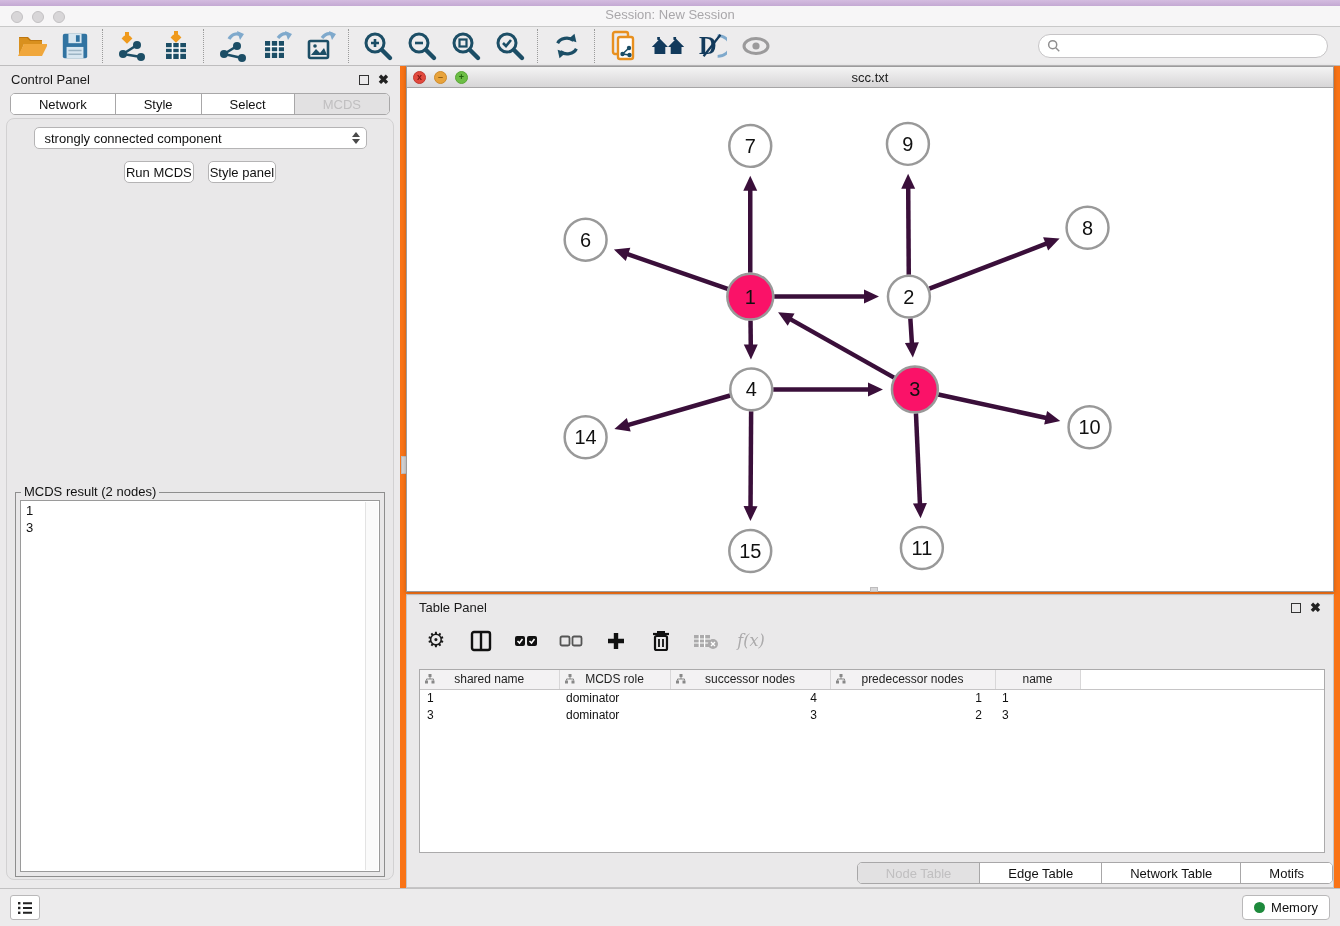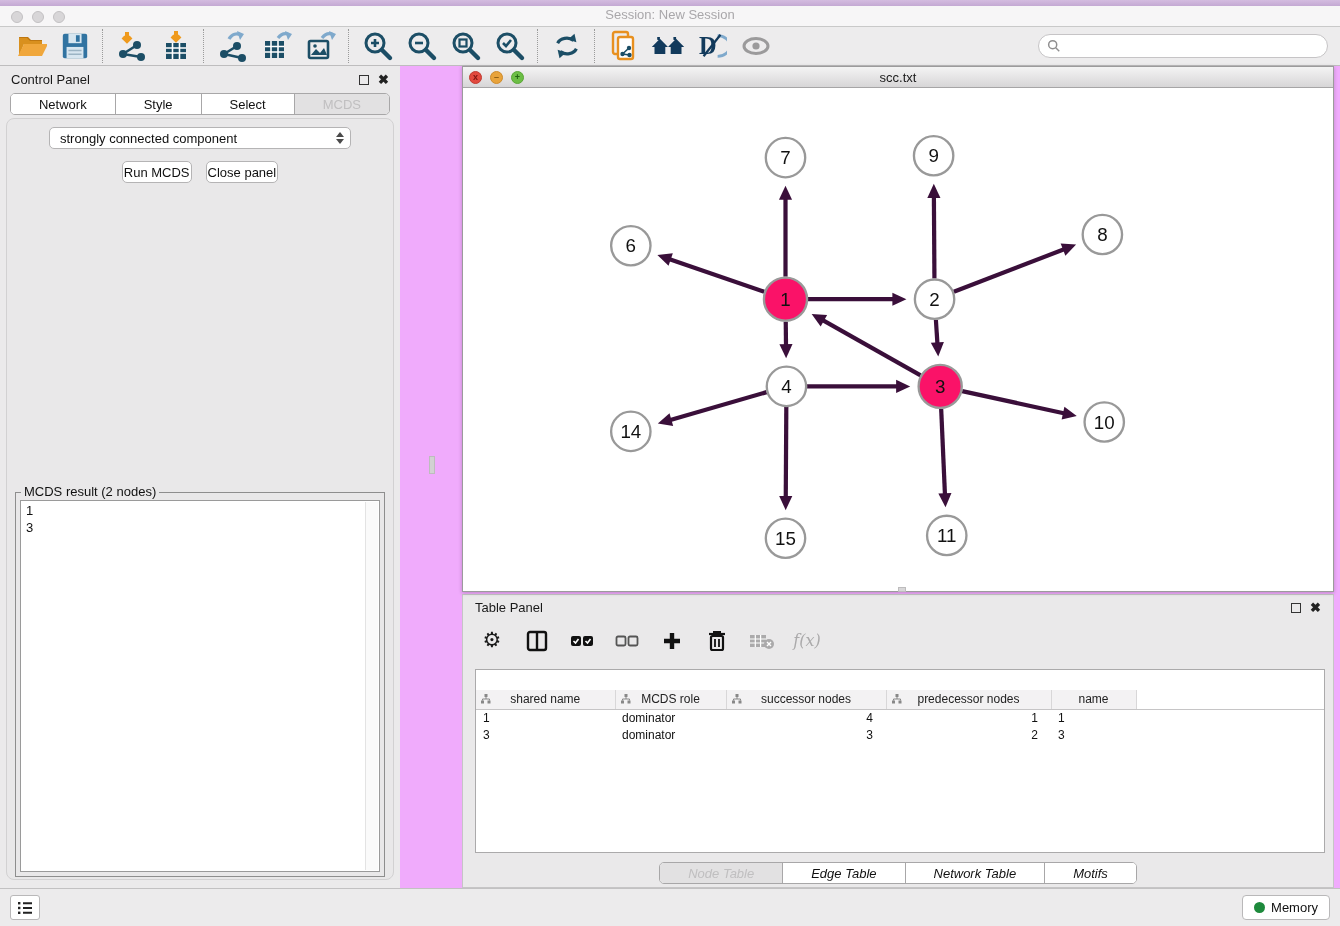--- a/index.html
+++ b/index.html
@@ -17,36 +17,36 @@
   
   .toolbar { height:39px; flex:none; background:#EDECED; border-bottom:1px solid #BEBDBE; display:flex; align-items:center; padding:0 10px; gap:2px; }
   .tbtn { width:42px; height:36px; border:none; background:none; display:flex; align-items:center; justify-content:center; cursor:default; }
   .tbtn svg { display:block; }
   .tsep { width:3px; height:34px; border-left:1px dotted #9A9A9A; margin:0 4px; }
   .tspacer { flex:1; }
   .searchbox { width:290px; height:24px; border:1px solid #C6C4C6; border-radius:13px; background:#fff; display:flex; align-items:center; padding:0 8px; gap:5px; margin-right:2px; }
   .searchbox input { border:none; outline:none; flex:1; font-size:13px; font-family:inherit; background:transparent; }
 
   
-  .main { flex:1; display:flex; background:#f0abfc; min-height:0;gap:28px; }
+  .main { flex:1; display:flex; background:#f97316; min-height:0; }
 
   
   .control-panel { width:400px; flex:none; background:#EBEAEB; display:flex; flex-direction:column; }
   .cp-header { height:27px; display:flex; align-items:center; padding:0 11px; font-size:13px; color:#1A1A1A; }
   .panel-icons { margin-left:auto; display:flex; gap:9px; align-items:center; }
   .float-ico { width:10px; height:10px; border:1.5px solid #333; display:inline-block; }
   .close-ico { font-size:13px; font-weight:bold; color:#222; line-height:10px; }
   .seg { display:flex; border:1px solid #A8A7A8; border-radius:5px; overflow:hidden; background:#fff; font-size:13px; height:22px; }
   .seg .tab { padding:2px 28px; border-right:1px solid #A8A7A8; color:#111; background:#fff; line-height:17px; white-space:nowrap; cursor:default; }
   .seg .tab:last-child { border-right:none; }
   .seg .tab.active { background:#E2E1E2; color:#C0BFC0; }
   .cp-tabs { display:flex; justify-content:center; }
   .cp-content { flex:1; margin:3px 6px 8px; background:#E9E8E9; border:1px solid #D2D1D2; border-radius:8px; position:relative; }
   .opt-label { text-align:center; margin-top:17px; font-size:13px; color:#111; }
-  .dropdown { width:302px; height:22px; margin:8px auto 0; background:#fff; border:1px solid #B5B4B5; border-radius:5px; display:flex; align-items:center; padding:0 6px 0 10px; font-size:13px; color:#111; }
+  .dropdown { width:333px; height:22px; margin:8px auto 0; background:#fff; border:1px solid #B5B4B5; border-radius:5px; display:flex; align-items:center; padding:0 6px 0 10px; font-size:13px; color:#111; }
   .dd-stepper { margin-left:auto; display:flex; flex-direction:column; gap:2px; align-items:center; }
   .dd-up { width:0; height:0; border-left:4px solid transparent; border-right:4px solid transparent; border-bottom:5px solid #4A4A4A; }
   .dd-down { width:0; height:0; border-left:4px solid transparent; border-right:4px solid transparent; border-top:5px solid #4A4A4A; }
   .cp-buttons { display:flex; justify-content:center; gap:14px; margin-top:12px; }
   .btn { background:#fff; border:1px solid #B5B4B5; border-radius:5px; padding:2px 1px; font-size:13px; color:#111; height:22px; font-family:inherit; cursor:default; }
   .result-group { position:absolute; left:8px; right:8px; top:373px; bottom:2px; border:1px solid #8E8E8E; }
   .result-legend { position:absolute; top:-9px; left:5px; background:#E9E8E9; padding:0 3px; font-size:13px; color:#111; }
   .result-text { position:absolute; left:4px; right:4px; top:7px; bottom:4px; background:#fff; border:1px solid #9A9A9A; font-size:13px; line-height:17px; padding:1px 5px; white-space:pre; color:#111; }
   .result-scroll { position:absolute; top:1px; bottom:1px; right:1px; width:13px; background:#FAFAFA; border-left:1px solid #E3E3E3; }
 
@@ -71,27 +71,27 @@
   .nw-resize { position:absolute; left:50%; bottom:-1px; width:8px; height:5px; background:#D8D7D8; border:1px solid #BDBCBD; }
 
   
   .table-panel { height:294px; flex:none; margin-top:2px; background:#EAE9EA; border:1px solid #C6C5C6; display:flex; flex-direction:column; }
   .tp-header { height:25px; flex:none; display:flex; align-items:center; padding:0 12px; font-size:13px; color:#1A1A1A; }
   .tp-toolbar { height:41px; flex:none; display:flex; align-items:center; padding:0 16px; gap:19px; }
   .tpbtn { border:none; background:none; width:26px; height:26px; display:flex; align-items:center; justify-content:center; cursor:default; }
   .gear-glyph { font-size:21px; color:#1A1A1A; font-family:"DejaVu Sans", sans-serif; line-height:1; }
   .fx-label { font-family:"DejaVu Serif", serif; font-style:italic; font-size:16px; color:#ABAAAB; }
   .tp-tablewrap { margin:8px 8px 0 12px; height:184px; background:#fff; border:1px solid #ABAAAB; overflow:hidden; }
-  table { border-collapse:collapse; table-layout:fixed; width:100%;margin-top:20px; }
+  table { border-collapse:collapse; table-layout:fixed; width:100%; }
   thead th { height:19px; background:#F3F2F3; border-right:1px solid #D8D7D8; border-bottom:1px solid #C6C5C6; font-weight:normal; font-size:12px; color:#222; position:relative; text-align:center; padding:0 4px; cursor:default; }
   thead th.filler { background:#fff; border-right:none; }
   thead th .hdr-ico { position:absolute; left:5px; top:4px; }
   tbody td { height:17px; font-size:12px; color:#111; padding:0 7px; white-space:nowrap; overflow:hidden; }
   td.al-left { text-align:left; } td.al-right { text-align:right; padding-right:13px; }
-  .tp-tabs { display:flex; justify-content:center; margin-top:9px;font-style:italic; }
+  .tp-tabs { display:flex; justify-content:flex-end; margin-top:9px; }
 
   
   .statusbar { height:38px; flex:none; background:#ECEBEC; border-top:1px solid #C2C1C2; display:flex; align-items:center; padding:0 10px; }
   .list-btn { width:30px; height:25px; background:#fff; border:1px solid #B9B8B9; border-radius:3px; display:flex; align-items:center; justify-content:center; cursor:default; }
   .memory-btn { margin-left:auto; height:25px; background:#fff; border:1px solid #B9B8B9; border-radius:4px; display:flex; align-items:center; gap:6px; padding:0 11px; font-size:13px; color:#111; font-family:inherit; cursor:default; }
   .mem-dot { width:11px; height:11px; border-radius:50%; background:#1E8A3C; }
 </style>
 </head>
 <body>
 
@@ -270,21 +270,21 @@
       <div class="cp-content">
         <div class="dropdown">
           <span>strongly connected component</span>
           <span class="dd-stepper">
               <span class="dd-up"></span>
               <span class="dd-down"></span>
             </span>
         </div>
         <div class="cp-buttons">
           <button class="btn">Run MCDS</button>
-          <button class="btn">Close panel</button>
+          <button class="btn">Style panel</button>
         </div>
         <div class="result-group">
           <span class="result-legend">MCDS result (2 nodes)</span>
           <div class="result-text">1
 3<div class="result-scroll"></div></div>
         </div>
       </div>
     </div>
 
     <div class="divider"></div>

